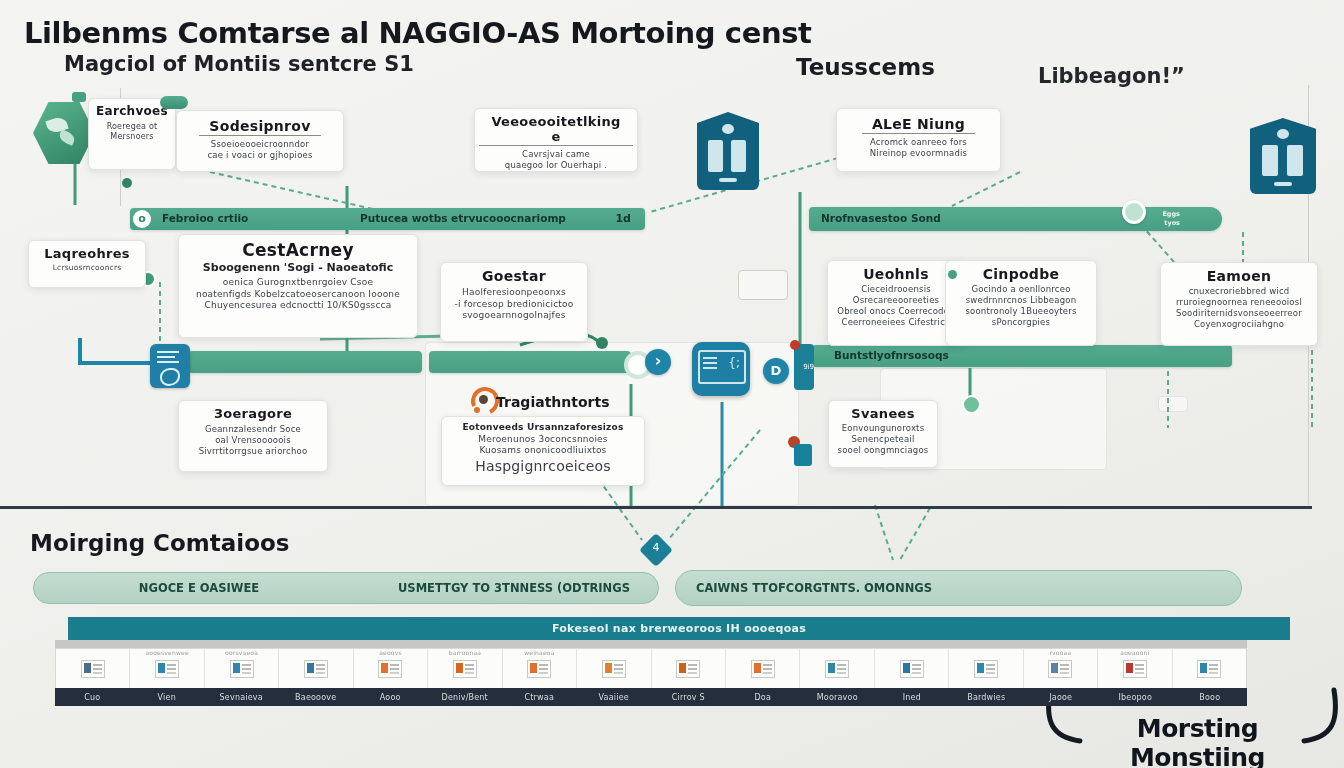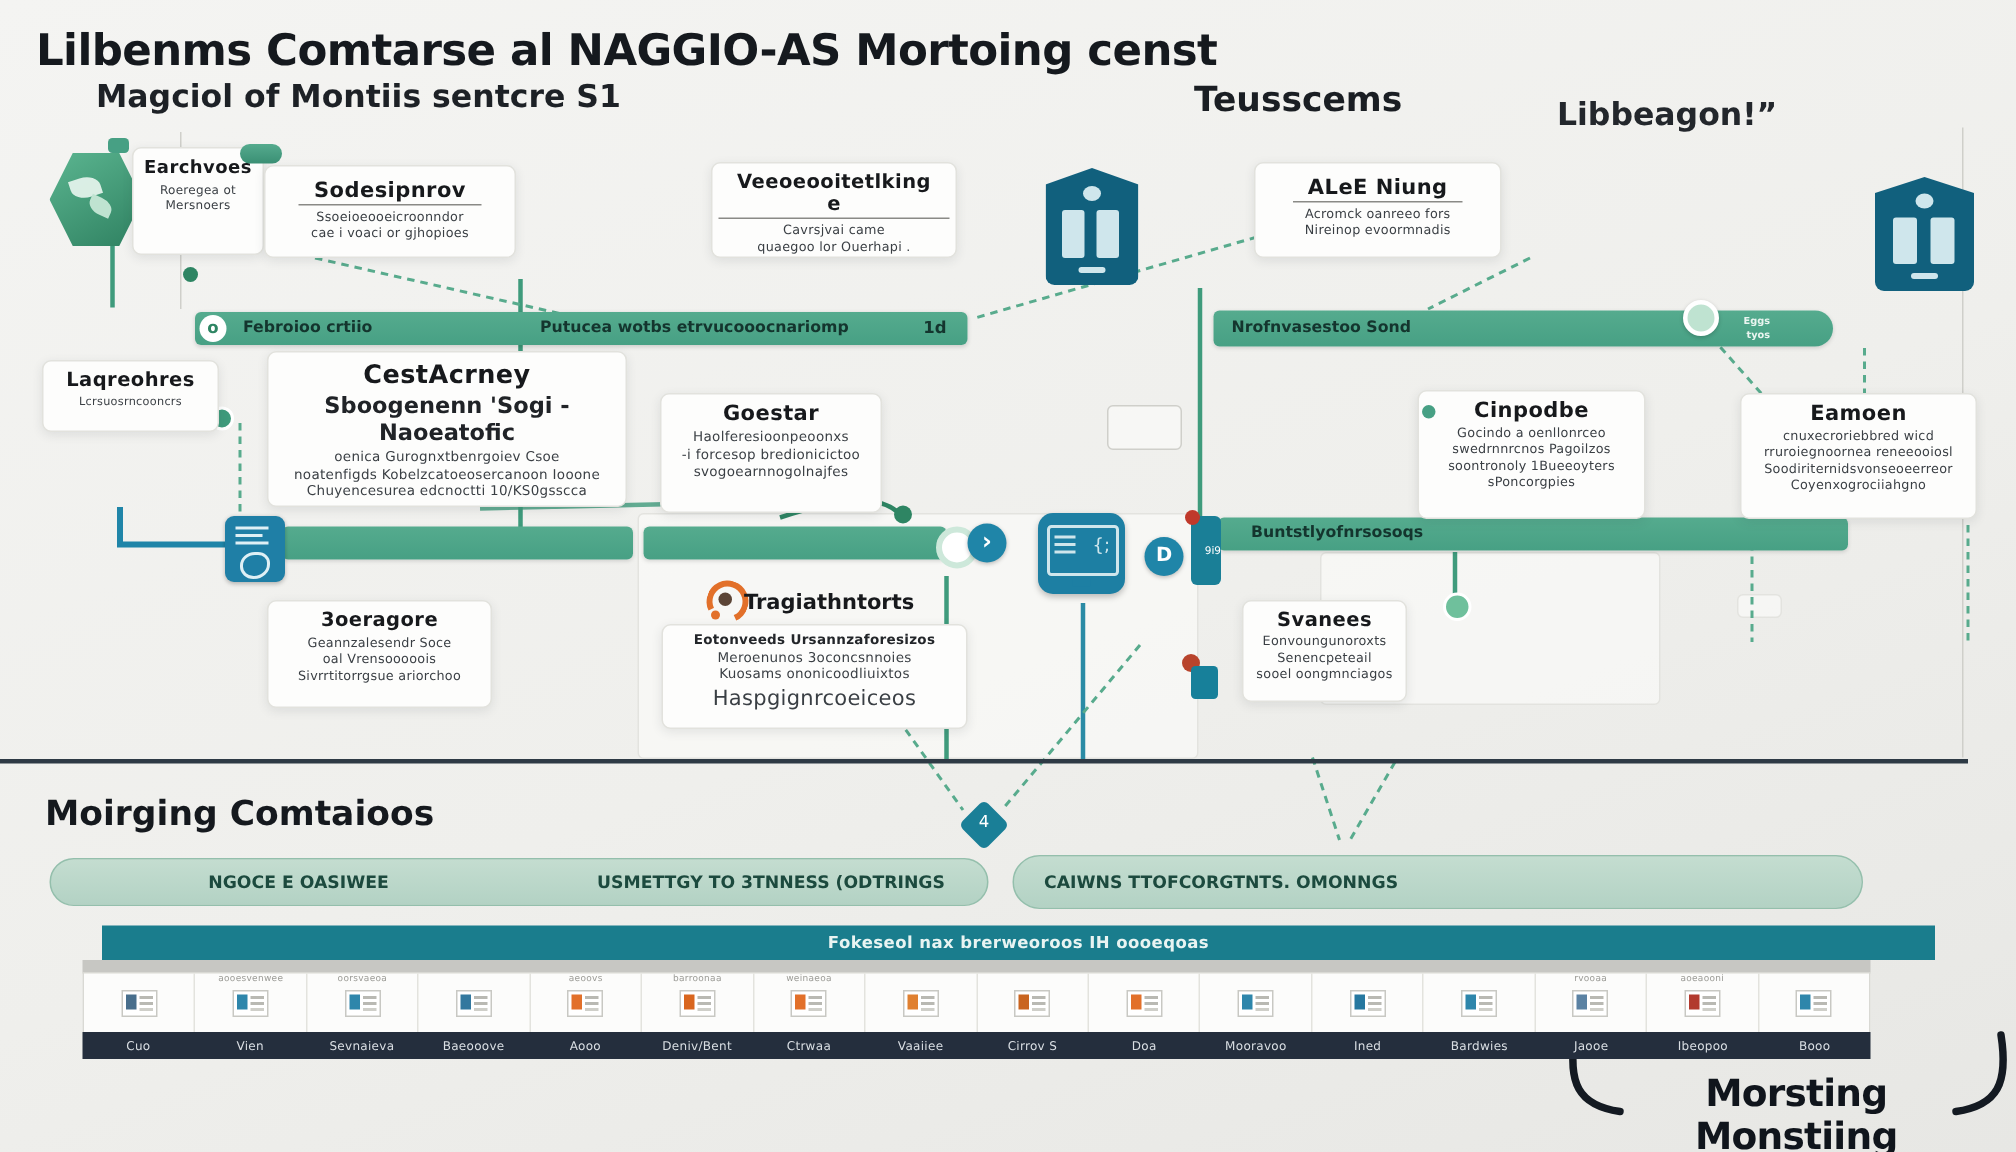--- a/index.html
+++ b/index.html
@@ -146,36 +146,43 @@
     <span class="abs" style="right:42px;top:12px;font-size:6.5px;color:#eaf5f0;">tyos</span>
   </div>
   <div class="abs" style="left:1122px;top:200px;width:18px;height:18px;border-radius:50%;background:#bfe3d1;border:3px solid #fff;box-shadow:0 1px 3px rgba(0,0,0,.2);z-index:4;"></div>
 
   <div class="card" style="left:28px;top:240px;width:118px;height:48px;">
     <div class="ct" style="font-size:13px;">Laqreohres</div>
     <div class="cl" style="font-size:7.5px;margin-top:2px;">Lcrsuosrncooncrs</div>
   </div>
   <div class="card" style="left:178px;top:234px;width:240px;height:104px;">
     <div class="ct" style="font-size:17px;">CestAcrney</div>
-    <div class="cs" style="font-size:15px;">Sboogenenn 'Sogi - Naoeatofic</div>
+    <div class="cs" style="font-size:11px;">Sboogenenn 'Sogi - Naoeatofic</div>
     <div class="cl" style="font-size:9px;margin-top:3px;">oenica Gurognxtbenrgoiev Csoe</div>
     <div class="cl" style="font-size:9px;">noatenfigds Kobelzcatoeosercanoon Iooone</div>
     <div class="cl" style="font-size:9px;">Chuyencesurea edcnoctti 10/KS0gsscca</div>
   </div>
   <div class="card" style="left:440px;top:262px;width:148px;height:80px;">
     <div class="ct" style="font-size:14px;">Goestar</div>
     <div class="cl" style="font-size:9px;margin-top:3px;">Haolferesioonpeoonxs</div>
     <div class="cl" style="font-size:9px;">-i forcesop bredionicictoo</div>
     <div class="cl" style="font-size:9px;">svogoearnnogolnajfes</div>
   </div>
+  <div class="card" style="left:827px;top:260px;width:138px;height:86px;">
+    <div class="ct" style="font-size:14px;">Ueohnls</div>
+    <div class="cl" style="font-size:8.5px;margin-top:2px;">Cieceidrooensis</div>
+    <div class="cl" style="font-size:8.5px;">Osrecareeooreeties</div>
+    <div class="cl" style="font-size:8.5px;">Obreol onocs Coerrecodod</div>
+    <div class="cl" style="font-size:8.5px;">Ceerroneeiees Cifestrice</div>
+  </div>
   <div class="abs" style="left:948px;top:270px;width:9px;height:9px;border-radius:50%;background:#47a084;z-index:4;"></div>
   <div class="card" style="left:945px;top:260px;width:152px;height:86px;">
     <div class="ct" style="font-size:14px;">Cinpodbe</div>
     <div class="cl" style="font-size:8.5px;margin-top:2px;">Gocindo a oenllonrceo</div>
-    <div class="cl" style="font-size:8.5px;">swedrnnrcnos Pagoilzos</div>
+    <div class="cl" style="font-size:8.5px;">swedrnnrcnos Libbeagon</div>
     <div class="cl" style="font-size:8.5px;">soontronoly 1Bueeoyters</div>
     <div class="cl" style="font-size:8.5px;">sPoncorgpies</div>
   </div>
   <div class="card" style="left:1160px;top:262px;width:158px;height:84px;">
     <div class="ct" style="font-size:14px;">Eamoen</div>
     <div class="cl" style="font-size:8.5px;margin-top:2px;">cnuxecroriebbred wicd</div>
     <div class="cl" style="font-size:8.5px;">rruroiegnoornea reneeooiosl</div>
     <div class="cl" style="font-size:8.5px;">Soodiriternidsvonseoeerreor</div>
     <div class="cl" style="font-size:8.5px;">Coyenxogrociiahgno</div>
   </div>

